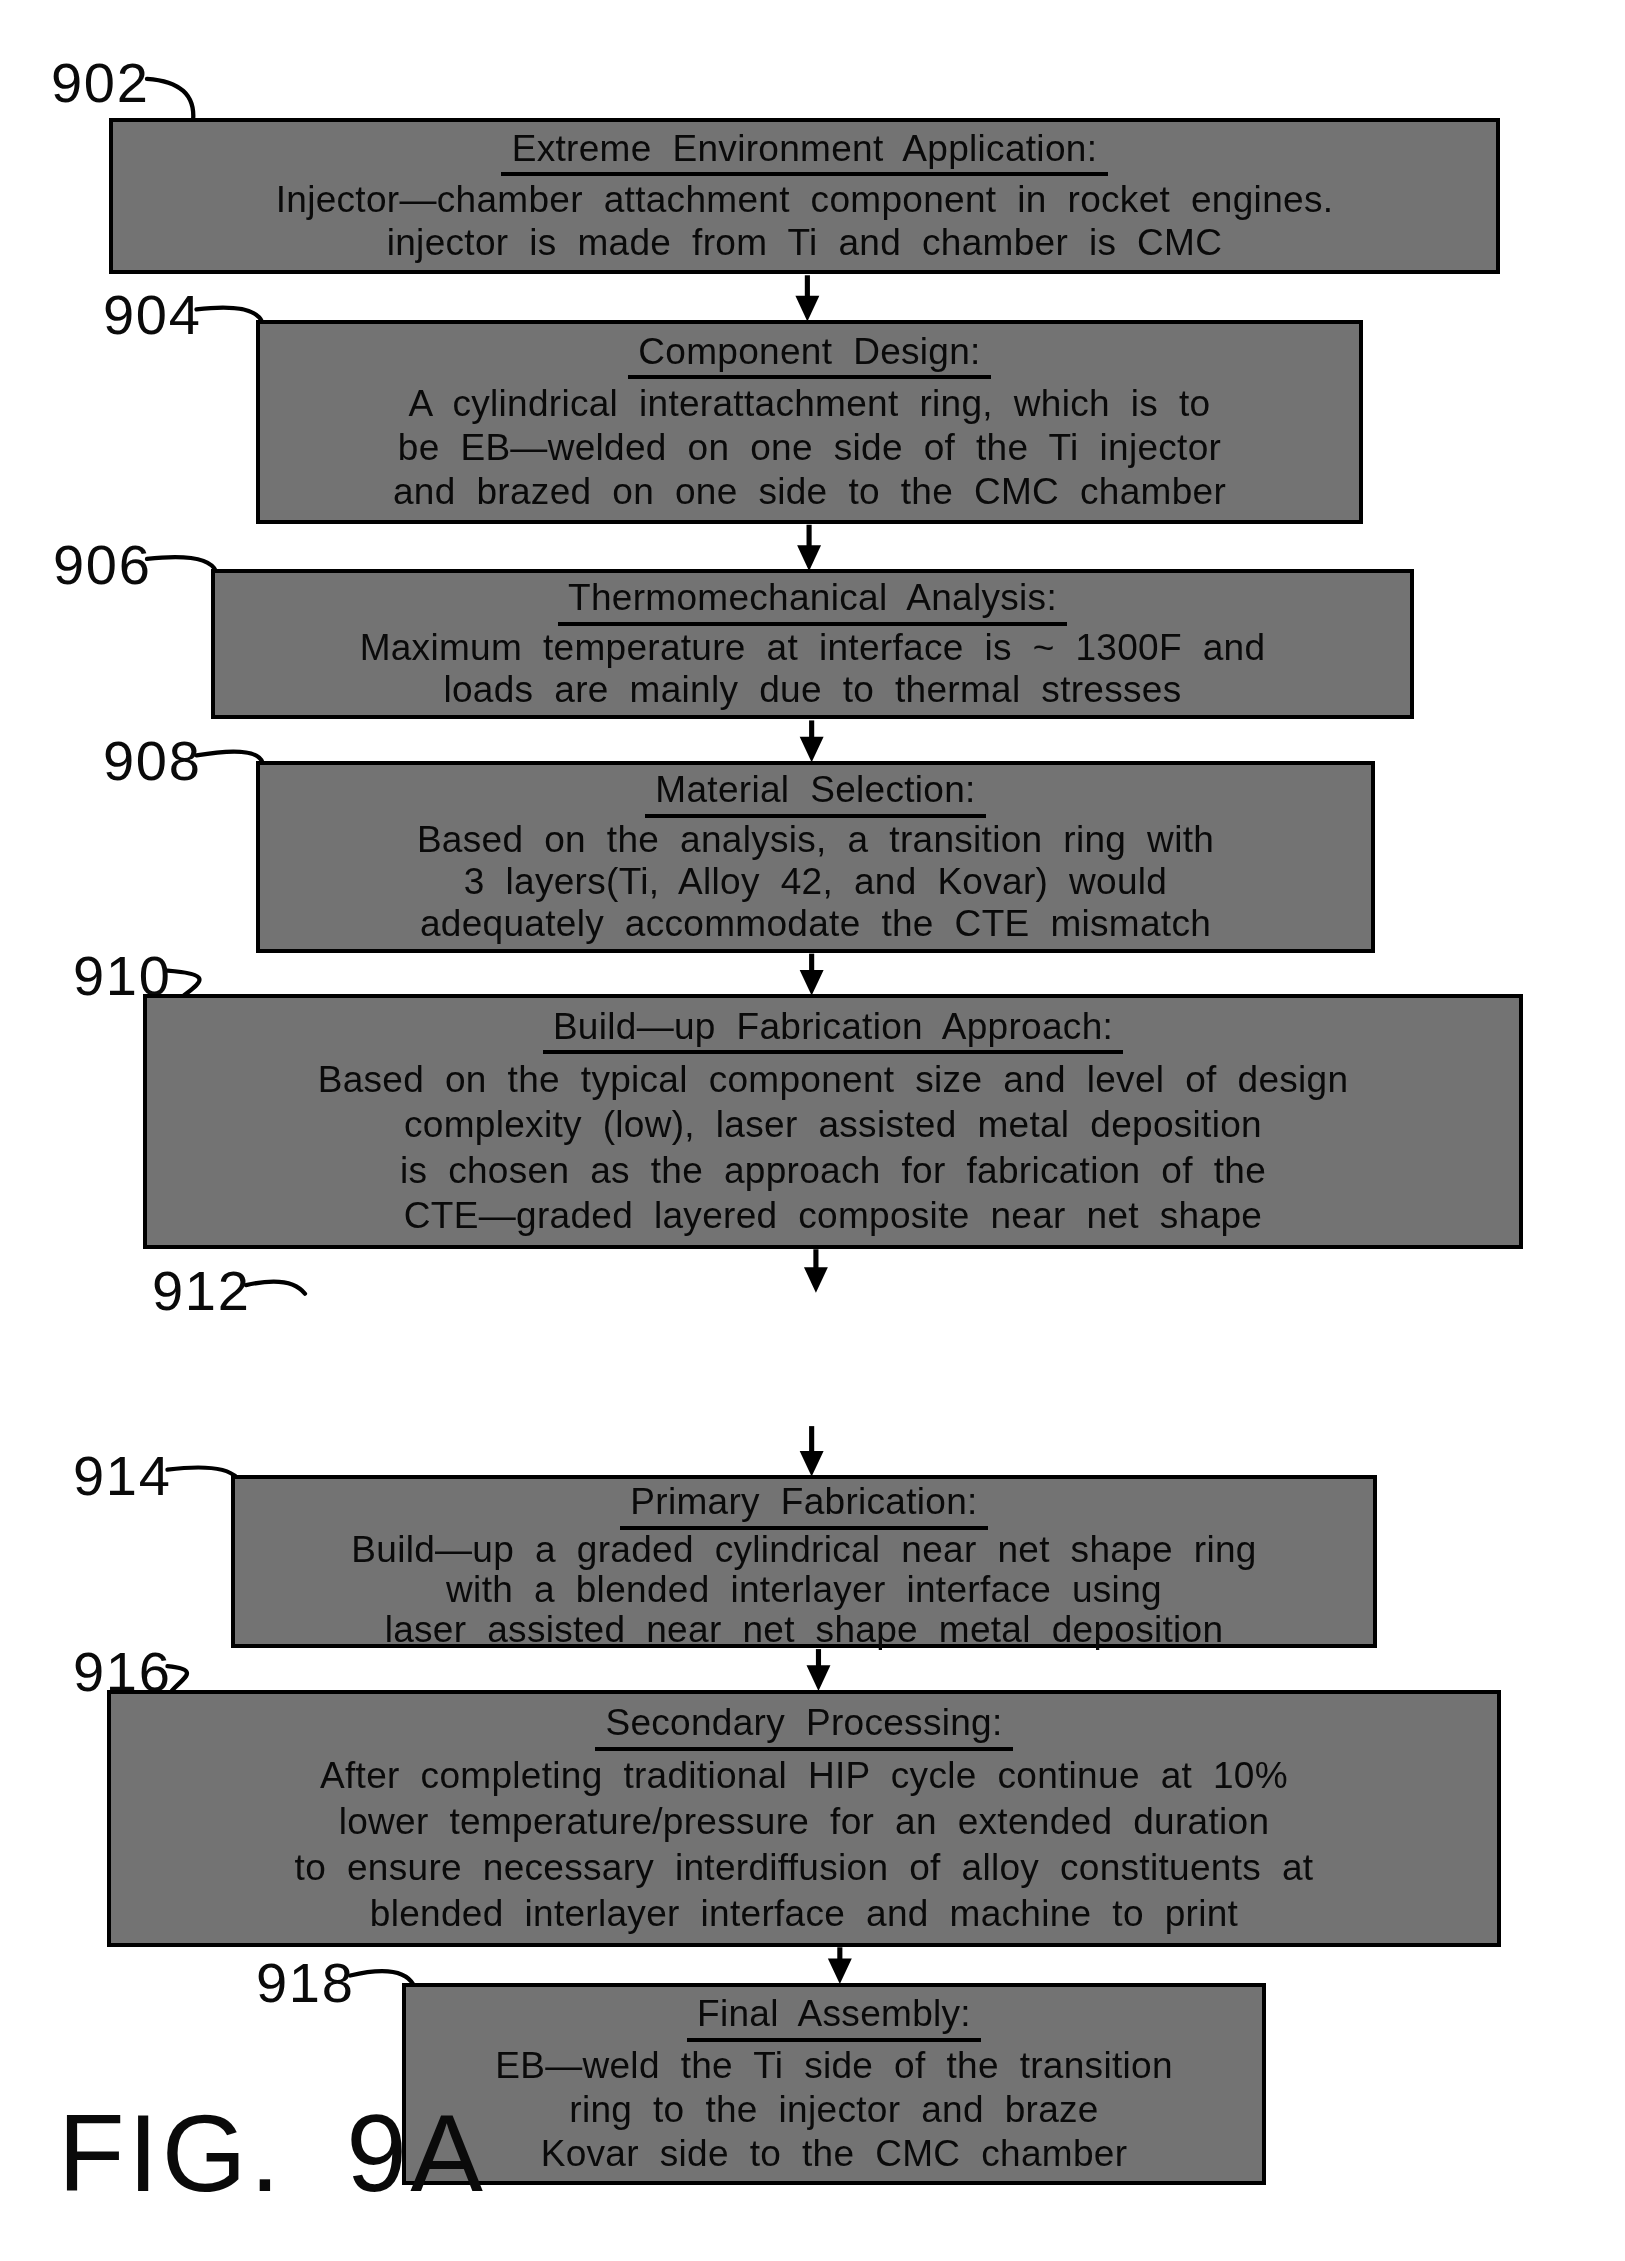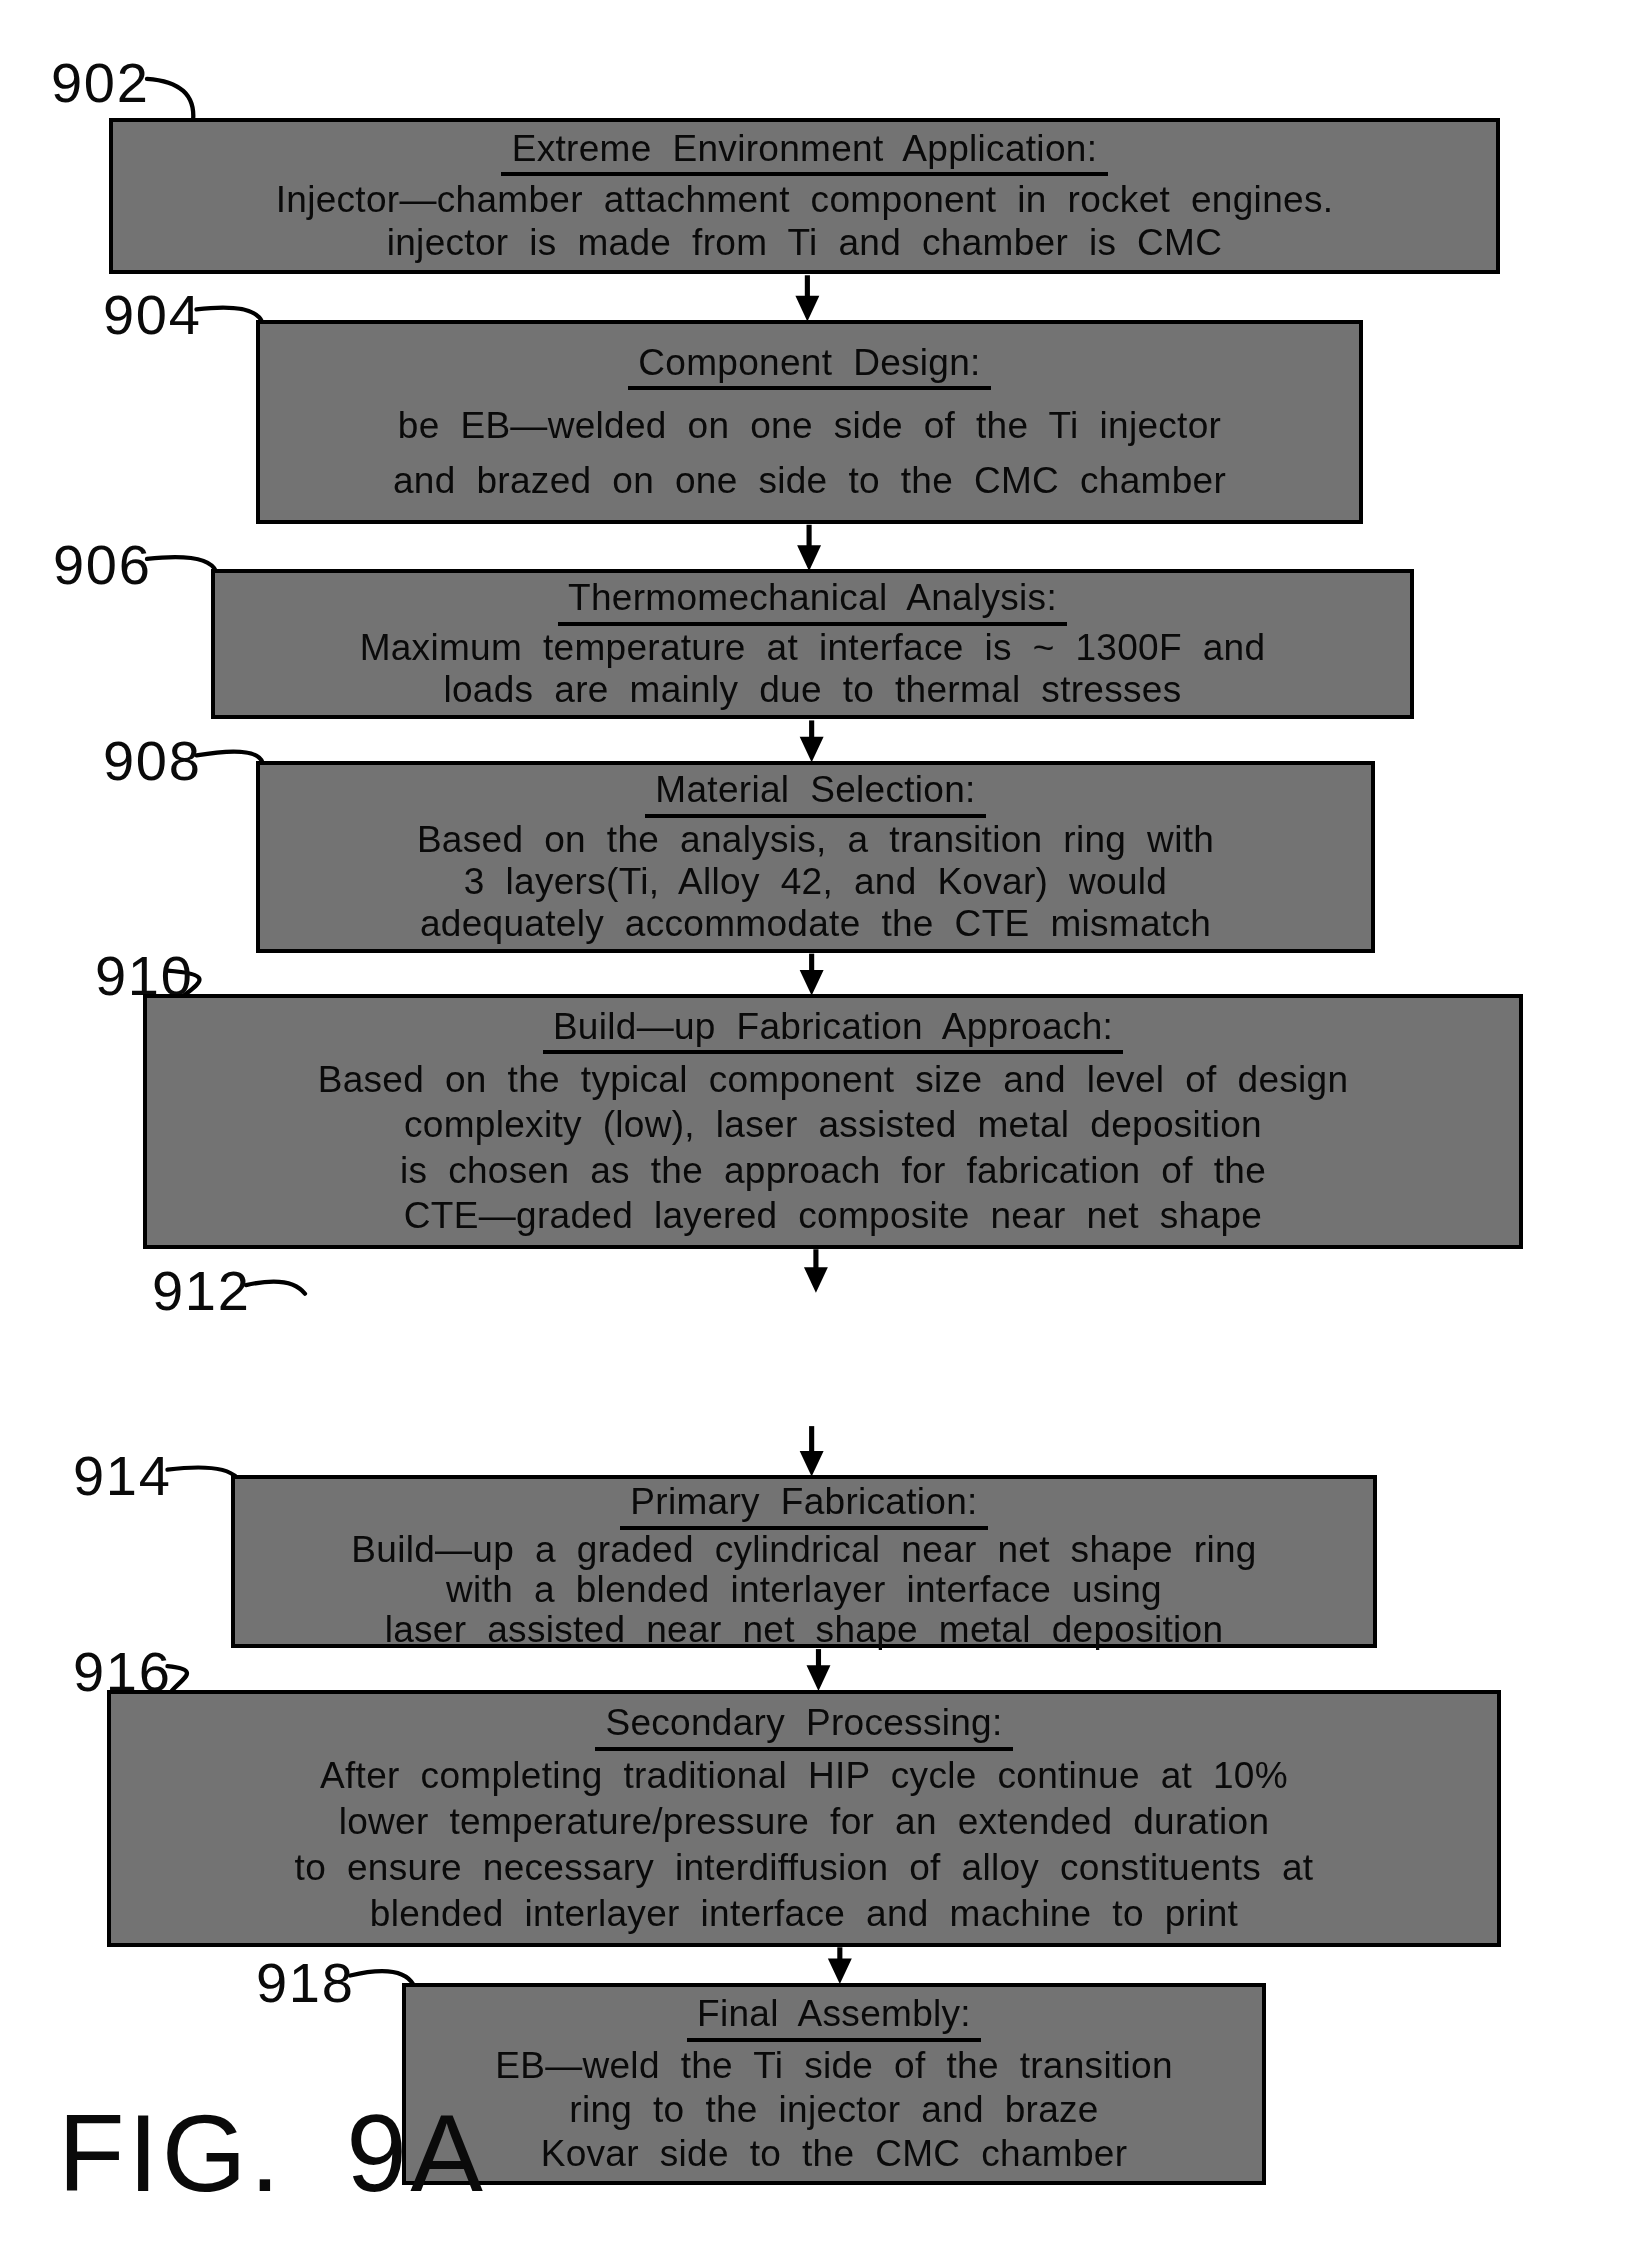--- a/index.html
+++ b/index.html
@@ -30,21 +30,21 @@
   .b910{left:143px;top:994px;width:1380px;height:255px;}
   .b912{left:301px;top:1291px;width:1036px;height:135px;}
   .b914{left:231px;top:1475px;width:1146px;height:173px;}
   .b916{left:107px;top:1690px;width:1394px;height:257px;}
   .b918{left:402px;top:1983px;width:864px;height:202px;}
   
   .r902{left:51px;top:50px;}
   .r904{left:103px;top:282px;}
   .r906{left:53px;top:532px;}
   .r908{left:103px;top:728px;}
-  .r910{left:73px;top:943px;margin-left:22px;}
+  .r910{left:73px;top:943px;}
   .r912{left:152px;top:1258px;}
   .r914{left:73px;top:1443px;}
   .r916{left:73px;top:1639px;}
   .r918{left:256px;top:1950px;}
 </style>
 </head>
 <body>
 
 <div id="stage">
 
@@ -105,20 +105,21 @@
   <div class="ref r918">918</div>
 
   <div class="box b902">
     <div class="title"><span class="u">Extreme Environment Application:</span></div>
     <div class="line">Injector—chamber attachment component in rocket engines.</div>
     <div class="line">injector is made from Ti and chamber is CMC</div>
   </div>
 
   <div class="box b904">
     <div class="title"><span class="u">Component Design:</span></div>
+    <div class="line">A cylindrical interattachment ring, which is to</div>
     <div class="line">be EB—welded on one side of the Ti injector</div>
     <div class="line">and brazed on one side to the CMC chamber</div>
   </div>
 
   <div class="box b906">
     <div class="title"><span class="u">Thermomechanical Analysis:</span></div>
     <div class="line">Maximum temperature at interface is ~ 1300F and</div>
     <div class="line">loads are mainly due to thermal stresses</div>
   </div>
 

